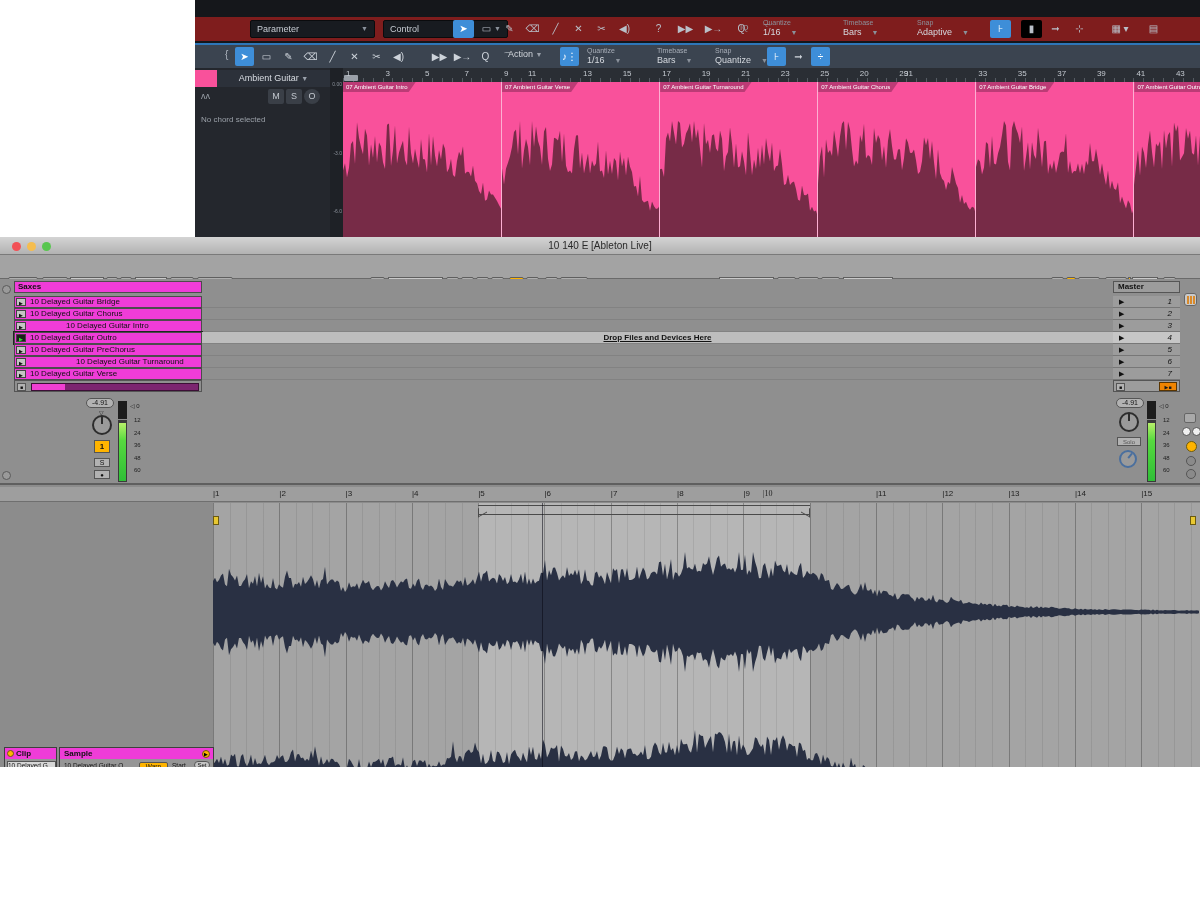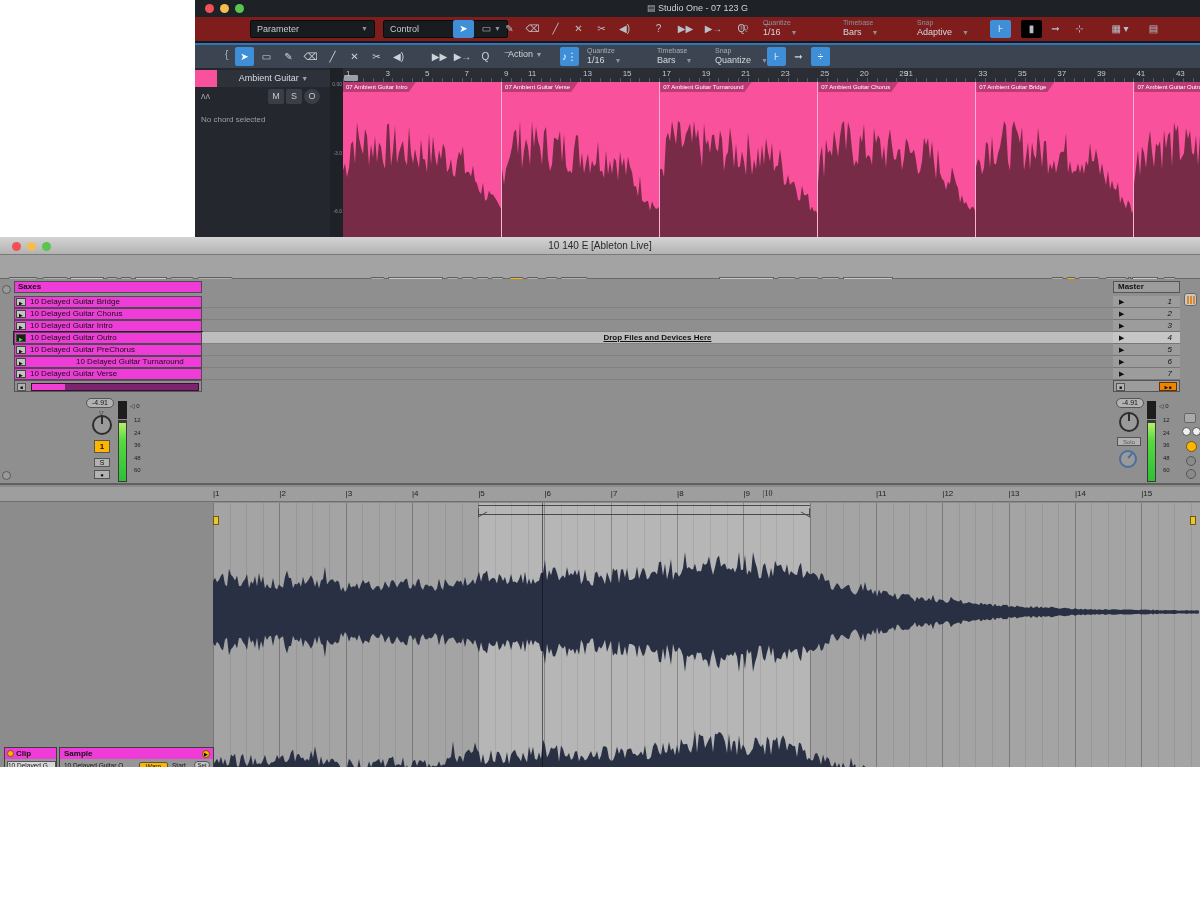--- a/index.html
+++ b/index.html
@@ -98,26 +98,20 @@
   .circ { border-radius:50%; }
   .wave-navy { fill:#293043; }
   .wave-maroon { fill:#772b47; }
 </style>
 </head>
 <body>
 
 <div id="stage">
 
   <div id="so" class="abs">
-    <div class="abs so-titlebar">
-      <div class="abs tl" style="left:10px;background:#f25056;"></div>
-      <div class="abs tl" style="left:25px;background:#f5bd4f;"></div>
-      <div class="abs tl" style="left:40px;background:#58c64f;"></div>
-      <div class="abs so-title"><span style="opacity:.8;">▤ </span><span>Studio One - 07 123 G</span></div>
-    </div>
 
     <div class="abs so-tb1">
       <div class="abs so-menu" style="left:55px;width:125px;"><span>Parameter</span><span class="car">▼</span></div>
       <div class="abs so-menu" style="left:188px;width:125px;"><span>Control</span><span class="car">▼</span></div>
       <div id="so-tools1" class="abs" style="left:258px;top:0;">
           <div class="so-ic sel" style="position: absolute; left: 0px;">➤</div>
           <div class="so-ic" style="position: absolute; left: 23px;">▭</div>
           <div class="so-ic" style="position: absolute; left: 46px;">✎</div>
           <div class="so-ic" style="position: absolute; left: 69px;">⌫</div>
           <div class="so-ic" style="position: absolute; left: 92px;">╱</div>
@@ -401,21 +395,21 @@
           <div class="pb" style="position: absolute;">▶</div>
           <div class="nm" style="position: absolute;">10 Delayed Guitar Chorus</div>
         </div>
         <div class="gridrow" style="position: absolute; top: 29px;"></div>
         <div class="scene" style="position: absolute; top: 29px;">
           <div class="tri" style="position: absolute;">▶</div>
           <div class="num" style="position: absolute;">2</div>
         </div>
         <div class="clipslot" style="position: absolute; top: 41px;">
           <div class="pb" style="position: absolute;">▶</div>
-          <div class="nm" style="position: absolute;">10 Delayed Guitar Intro</div>
+          <div class="nm" style="position: absolute; margin-left: 36px;">10 Delayed Guitar Intro</div>
         </div>
         <div class="gridrow" style="position: absolute; top: 41px;"></div>
         <div class="scene" style="position: absolute; top: 41px;">
           <div class="tri" style="position: absolute;">▶</div>
           <div class="num" style="position: absolute;">3</div>
         </div>
         <div class="clipslot playing" style="position: absolute; top: 53px;">
           <div class="pb" style="position: absolute;">▶</div>
           <div class="nm" style="position: absolute;">10 Delayed Guitar Outro</div>
         </div>

